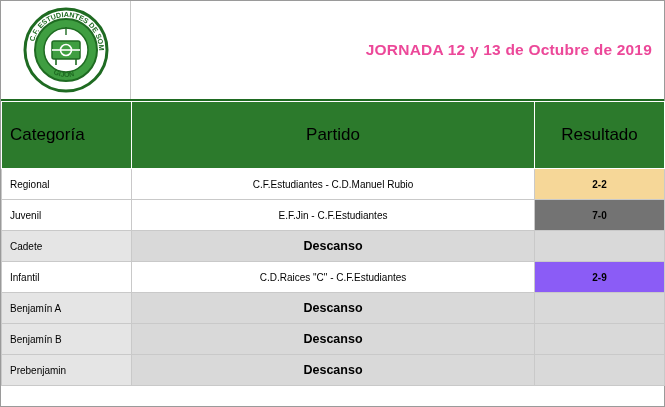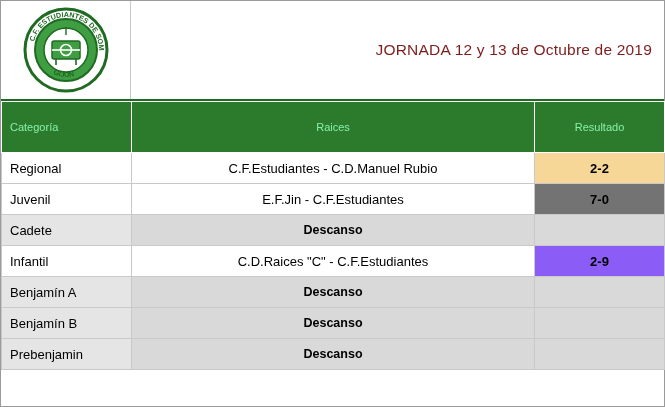--- a/index.html
+++ b/index.html
@@ -49,51 +49,51 @@
     flex: 1 1 auto;
     height: 100%;
     box-sizing: border-box;
     display: flex;
     align-items: center;
     justify-content: flex-end;
     padding-right: 12px;
   }
   .title-text {
     font-size: 15.5px;
-    font-weight: normal;
-    color: #7f1d1d;
+    font-weight: bold;
+    color: #ec4899;
     letter-spacing: 0.2px;
     white-space: nowrap;
   }
   
   table.sheet {
     width: 100%;
     border-collapse: collapse;
     table-layout: fixed;
   }
   table.sheet col.c-cat { width: 130px; }
   table.sheet col.c-match { width: 403px; }
   table.sheet col.c-res { width: 130px; }
 
   table.sheet th {
     background: #2c7a2c;
-    color: #86efac;
-    font-size: 11px;
+    color: #000000;
+    font-size: 17px;
     font-weight: normal;
     height: 34px;
     border: 1px solid #ffffff;
-    padding: 8px 8px;
+    padding: 16px 8px;
   }
   th.th-cat { text-align: left; }
   th.th-match { text-align: center; }
   th.th-res { text-align: center; }
 
   table.sheet td {
     height: 31px;
-    font-size: 13px;
+    font-size: 10px;
     color: #000000;
     border: 1px solid #c9c9c9;
     padding: 0 8px;
     box-sizing: border-box;
     overflow: hidden;
     white-space: nowrap;
   }
   td.cat {
     text-align: left;
     background: #ffffff;
@@ -158,21 +158,21 @@
 
   <table class="sheet">
     <colgroup>
       <col class="c-cat">
       <col class="c-match">
       <col class="c-res">
     </colgroup>
     <thead>
       <tr>
         <th class="th-cat">Categoría</th>
-        <th class="th-match">Raices</th>
+        <th class="th-match">Partido</th>
         <th class="th-res">Resultado</th>
       </tr>
     </thead>
     <tbody>
       <tr>
         <td class="cat">Regional</td>
         <td class="match">C.F.Estudiantes - C.D.Manuel Rubio</td>
         <td class="res draw">2-2</td>
       </tr>
       <tr>

